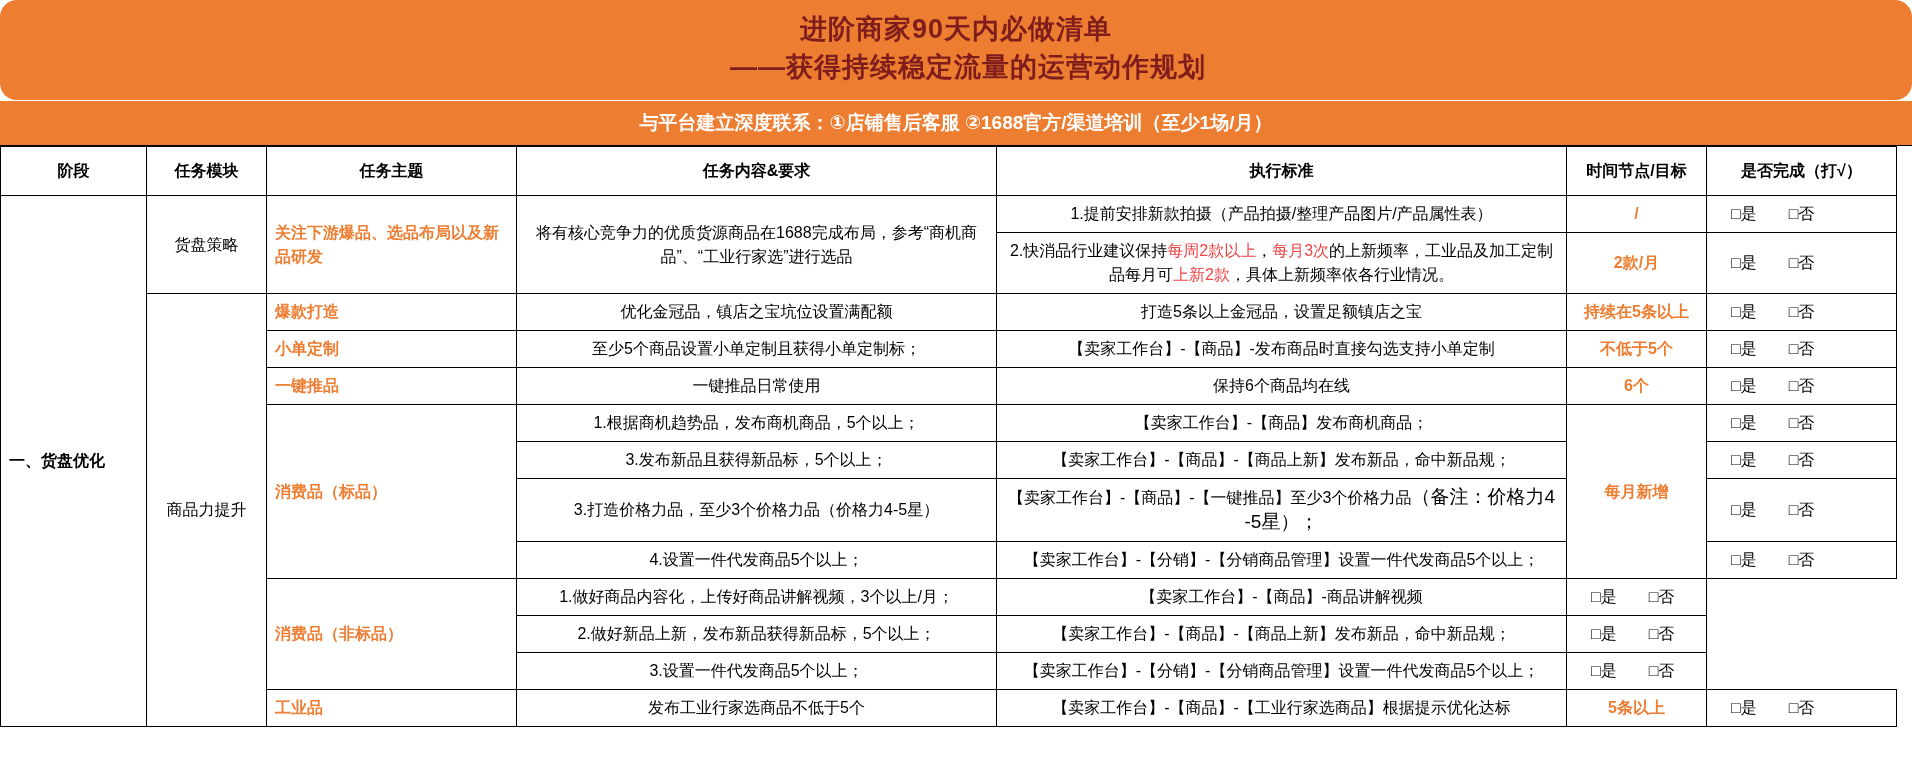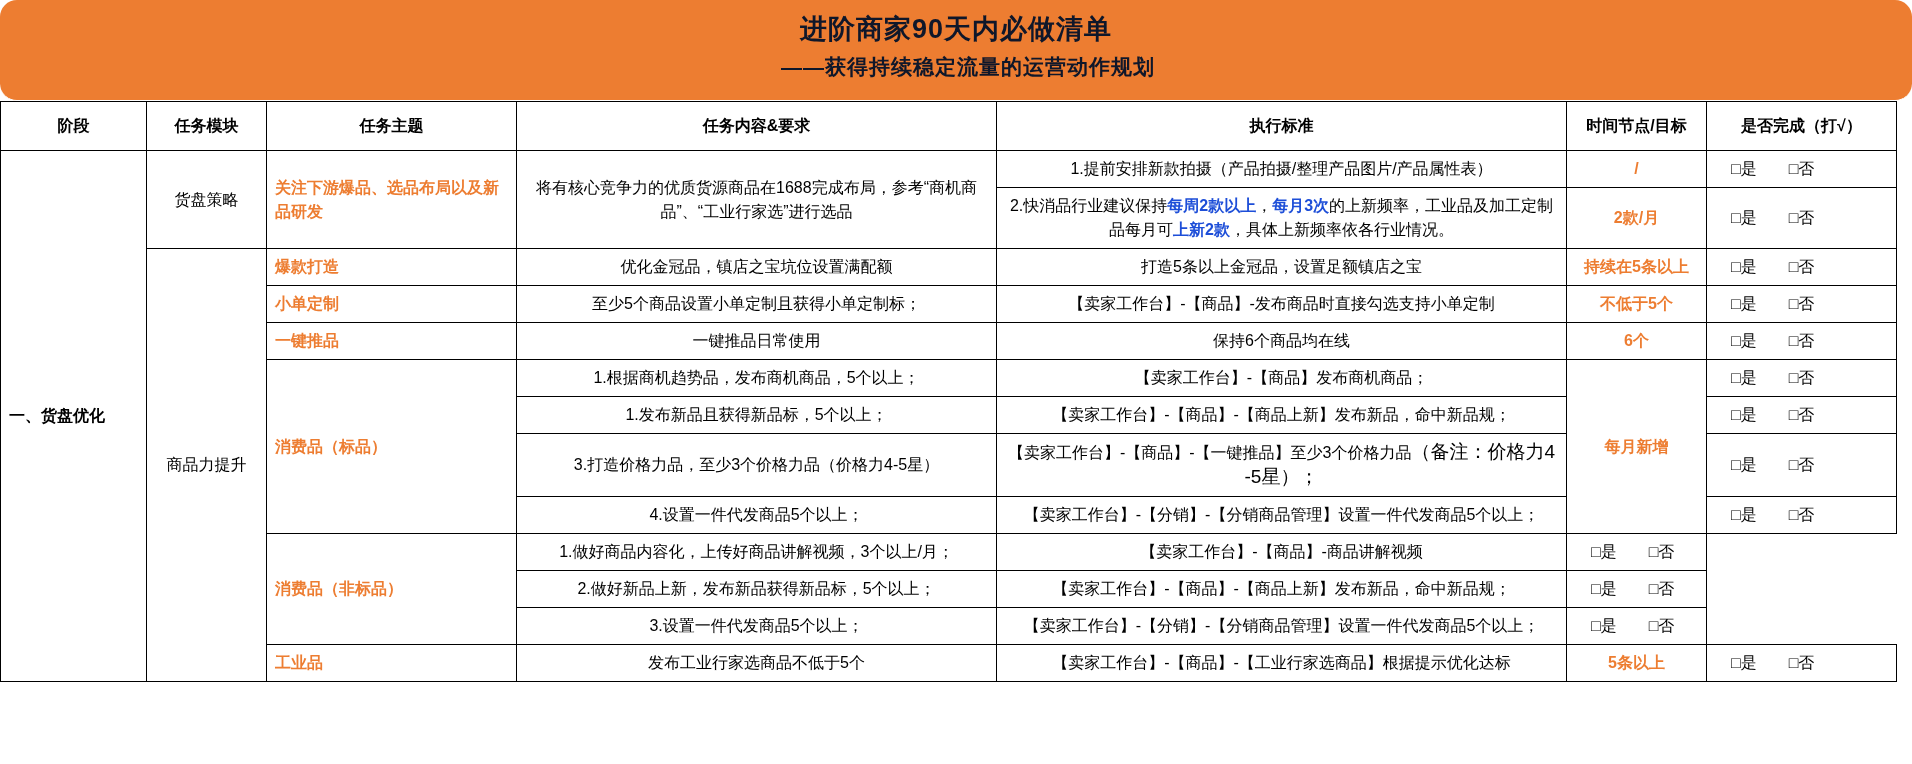--- a/index.html
+++ b/index.html
@@ -8,29 +8,29 @@
     background:#ffffff;
     font-family:"Liberation Sans","DejaVu Sans",sans-serif;
     color:#000;
     -webkit-font-smoothing:antialiased;
   }
   .sheet{width:1912px;}
 
   
   .banner{
     background:#ED7D31;
-    color:#0f172a;
+    color:#7f1d1d;
     text-align:center;
     font-weight:bold;
     padding:10px 0 14px 0;
     border-bottom:1px solid #ffffff;
     border-radius:17px;
   }
   .banner .line1{font-size:27px;line-height:38px;letter-spacing:1px;}
-  .banner .line2{font-size:21px;line-height:38px;letter-spacing:1px;margin-left:24px;}
+  .banner .line2{font-size:27px;line-height:38px;letter-spacing:1px;margin-left:24px;}
 
   .subbanner{
     background:#ED7D31;
     color:#ffffff;
     text-align:center;
     font-weight:bold;
     font-size:19px;
     line-height:44px;
     height:44px;
     border-bottom:1px solid #000;
@@ -89,34 +89,35 @@
     color:#ED7D31;
     font-weight:bold;
     font-size:16px;
   }
   td.done{
     text-align:left;
     font-size:15px;
     white-space:nowrap;
   }
   .done-opt{display:inline-block;margin:0 16px;}
-  .hl{color:#1d4ed8;font-weight:bold;}
+  .hl{color:#ef4444;font-weight:normal;}
   .note{font-size:19px;}
   .small-line{line-height:22px;}
 </style>
 </head>
 <body>
 
 <div class="sheet">
 
   <div class="banner">
     <div class="line1">进阶商家90天内必做清单</div>
     <div class="line2">——获得持续稳定流量的运营动作规划</div>
   </div>
 
+  <div class="subbanner">与平台建立深度联系：①店铺售后客服  ②1688官方/渠道培训（至少1场/月）</div>
 
   <table class="grid">
     <colgroup>
       <col class="c-stage">
         <col class="c-module">
         <col class="c-topic">
       <col class="c-content">
         <col class="c-standard">
         <col class="c-time">
         <col class="c-done">
@@ -189,21 +190,21 @@
         <td class="topic" rowspan="4">消费品（标品）</td>
         <td class="content">1.根据商机趋势品，发布商机商品，5个以上；</td>
         <td class="standard">【卖家工作台】-【商品】发布商机商品；</td>
         <td class="time" rowspan="4">每月新增</td>
         <td class="done">
           <span class="done-opt">□是</span><span class="done-opt">□否</span>
         </td>
       </tr>
 
       <tr>
-        <td class="content">1.发布新品且获得新品标，5个以上；</td>
+        <td class="content">3.发布新品且获得新品标，5个以上；</td>
         <td class="standard">【卖家工作台】-【商品】-【商品上新】发布新品，命中新品规；</td>
         <td class="done">
           <span class="done-opt">□是</span><span class="done-opt">□否</span>
         </td>
       </tr>
 
       <tr>
         <td class="content">3.打造价格力品，至少3个价格力品（价格力4-5星）</td>
         <td class="standard small-line"><span>【卖家工作台】-【商品】-【一键推品】至少3个价格力品</span><span class="note">（备注：价格力4-5星）；</span></td>
         <td class="done">

